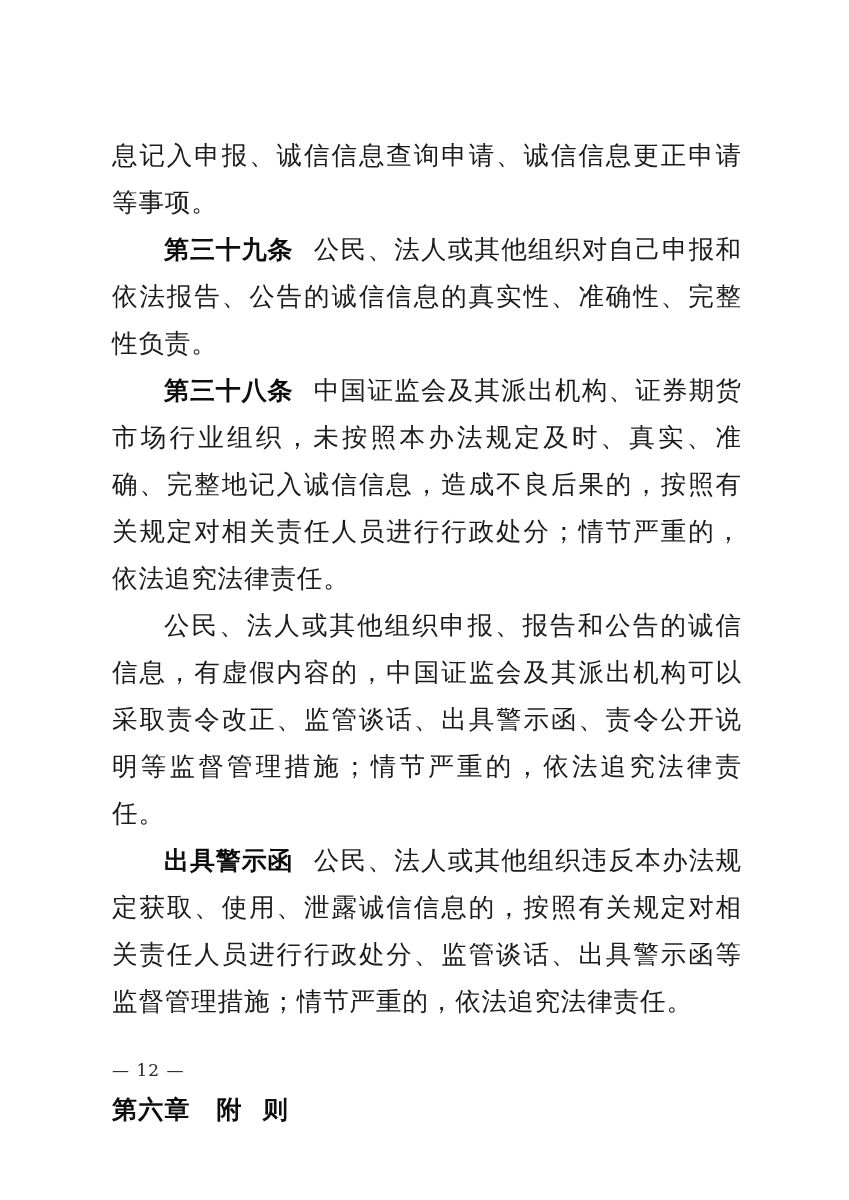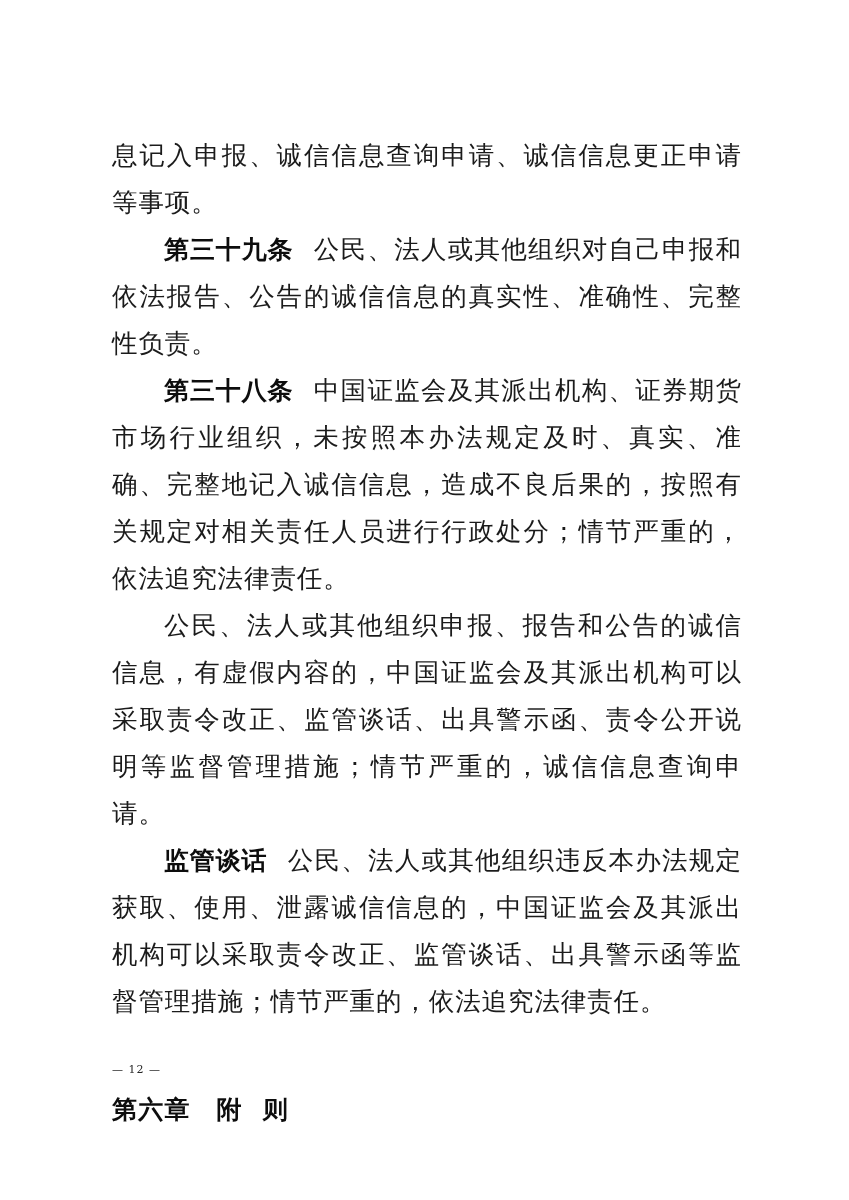--- a/index.html
+++ b/index.html
@@ -77,21 +77,21 @@
   .gap-before-chapter { height: 61px; }
   .gap-after-chapter  { height: 61px; }
 
   
   #page-footer {
     position: absolute;
     left: 112px;
     top: 1058px;
     width: 630px;
     font-family: "DejaVu Serif", "Liberation Serif", serif;
-    font-size: 11px;
+    font-size: 17px;
     line-height: 24px;
     color: #262626;
     letter-spacing: 1px;
     text-align: left;
   }
 </style>
 </head>
 <body>
 
 <div id="page">
@@ -101,24 +101,24 @@
     <p class="para noindent">息记入申报、诚信信息查询申请、诚信信息更正申请等事项。</p>
 
     <p class="para indent">
       <span class="art-label">第三十九条</span><span class="art-gap"></span><span>公民、法人或其他组织对自己申报和依法报告、公告的诚信信息的真实性、准确性、完整性负责。</span>
     </p>
 
     <p class="para indent">
       <span class="art-label">第三十八条</span><span class="art-gap"></span><span>中国证监会及其派出机构、证券期货市场行业组织，未按照本办法规定及时、真实、准确、完整地记入诚信信息，造成不良后果的，按照有关规定对相关责任人员进行行政处分；情节严重的，依法追究法律责任。</span>
     </p>
 
-    <p class="para indent">公民、法人或其他组织申报、报告和公告的诚信信息，有虚假内容的，中国证监会及其派出机构可以采取责令改正、监管谈话、出具警示函、责令公开说明等监督管理措施；情节严重的，诚信信息查询申请。</p>
+    <p class="para indent">公民、法人或其他组织申报、报告和公告的诚信信息，有虚假内容的，中国证监会及其派出机构可以采取责令改正、监管谈话、出具警示函、责令公开说明等监督管理措施；情节严重的，依法追究法律责任。</p>
 
     <p class="para indent">
-      <span class="art-label">监管谈话</span><span class="art-gap"></span><span>公民、法人或其他组织违反本办法规定获取、使用、泄露诚信信息的，中国证监会及其派出机构可以采取责令改正、监管谈话、出具警示函等监督管理措施；情节严重的，依法追究法律责任。</span>
+      <span class="art-label">出具警示函</span><span class="art-gap"></span><span>公民、法人或其他组织违反本办法规定获取、使用、泄露诚信信息的，按照有关规定对相关责任人员进行行政处分、监管谈话、出具警示函等监督管理措施；情节严重的，依法追究法律责任。</span>
     </p>
 
     <div class="gap-before-chapter"></div>
 
     <p class="chapter-heading">
       <span>第六章</span><span class="sp-wide"></span><span>附</span><span class="sp-mid"></span><span>则</span>
     </p>
 
     <div class="gap-after-chapter"></div>
 

